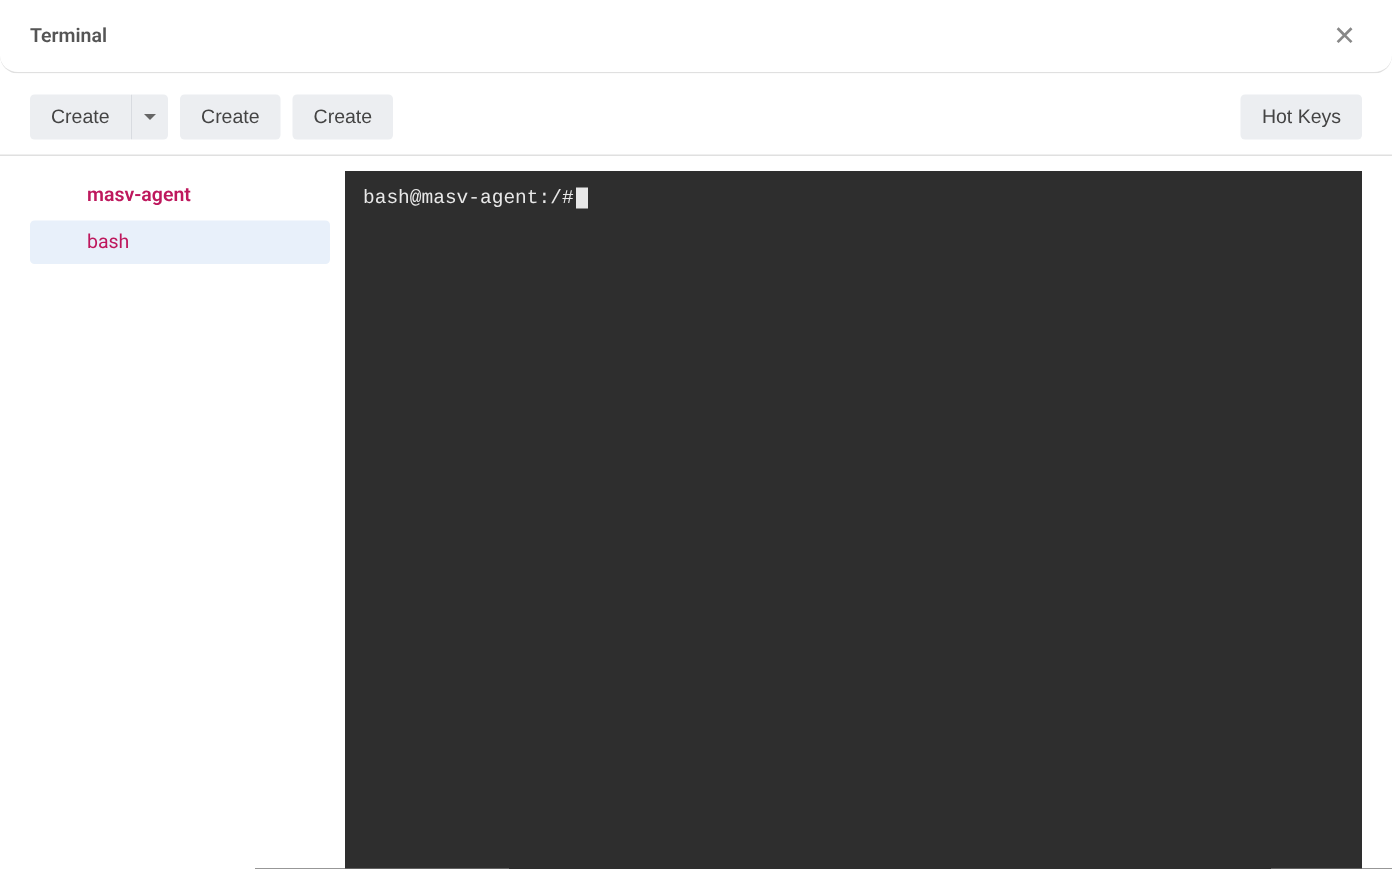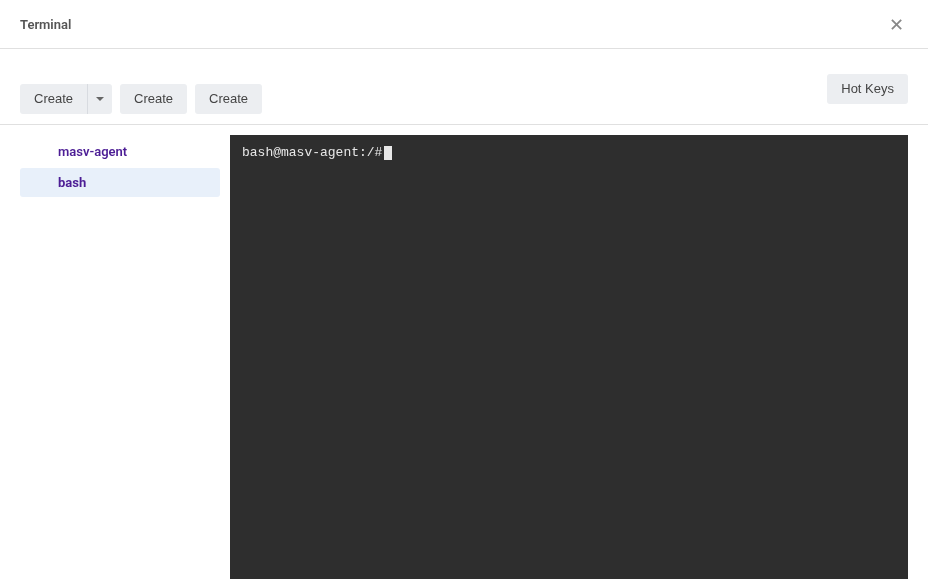--- a/index.html
+++ b/index.html
@@ -14,20 +14,21 @@
       height: 579px;
       overflow: hidden;
     }
     .header {
       display: flex;
       justify-content: space-between;
       align-items: center;
       padding: 24px 20px;
       border-bottom: 1px solid #e0e0e0;
       height: 38px;
+      border-radius: 12px;
     }
     .header-title {
       font-size: 13px;
       font-weight: 600;
       color: #555;
     }
     .close-icon {
       color: #888;
       font-size: 18px;
       cursor: pointer;
@@ -38,21 +39,20 @@
       display: flex;
       justify-content: space-between;
       align-items: center;
       padding: 14px 20px 10px 20px;
       border-bottom: 1px solid #e0e0e0;
     }
     .toolbar-left {
       display: flex;
       gap: 8px;
       align-items: flex-start;
-      margin-top: 21px;
     }
     .btn-group {
       display: flex;
     }
     .btn {
       background: #eceef1;
       border: none;
       padding: 6px 14px;
       font-size: 13px;
       color: #444;
@@ -88,28 +88,28 @@
       padding: 10px 20px 0 20px;
     }
     .sidebar {
       width: 200px;
       padding-top: 2px;
       flex-shrink: 0;
     }
     .session-item {
       padding: 7px 12px 7px 38px;
       font-size: 13px;
-      color: #4c1d95;
+      color: #be185d;
       cursor: pointer;
       border-radius: 3px;
       margin-bottom: 2px;
     }
     .session-item.selected {
       background: #e8f0fa;
-      font-weight: 700;
+      font-weight: 400;
     }
     .session-item.bold {
       font-weight: 600;
     }
     .terminal-area {
       flex: 1;
       background: #2e2e2e;
       padding: 8px 12px;
       font-family: "Courier New", Consolas, Monaco, monospace;
       font-size: 13px;

